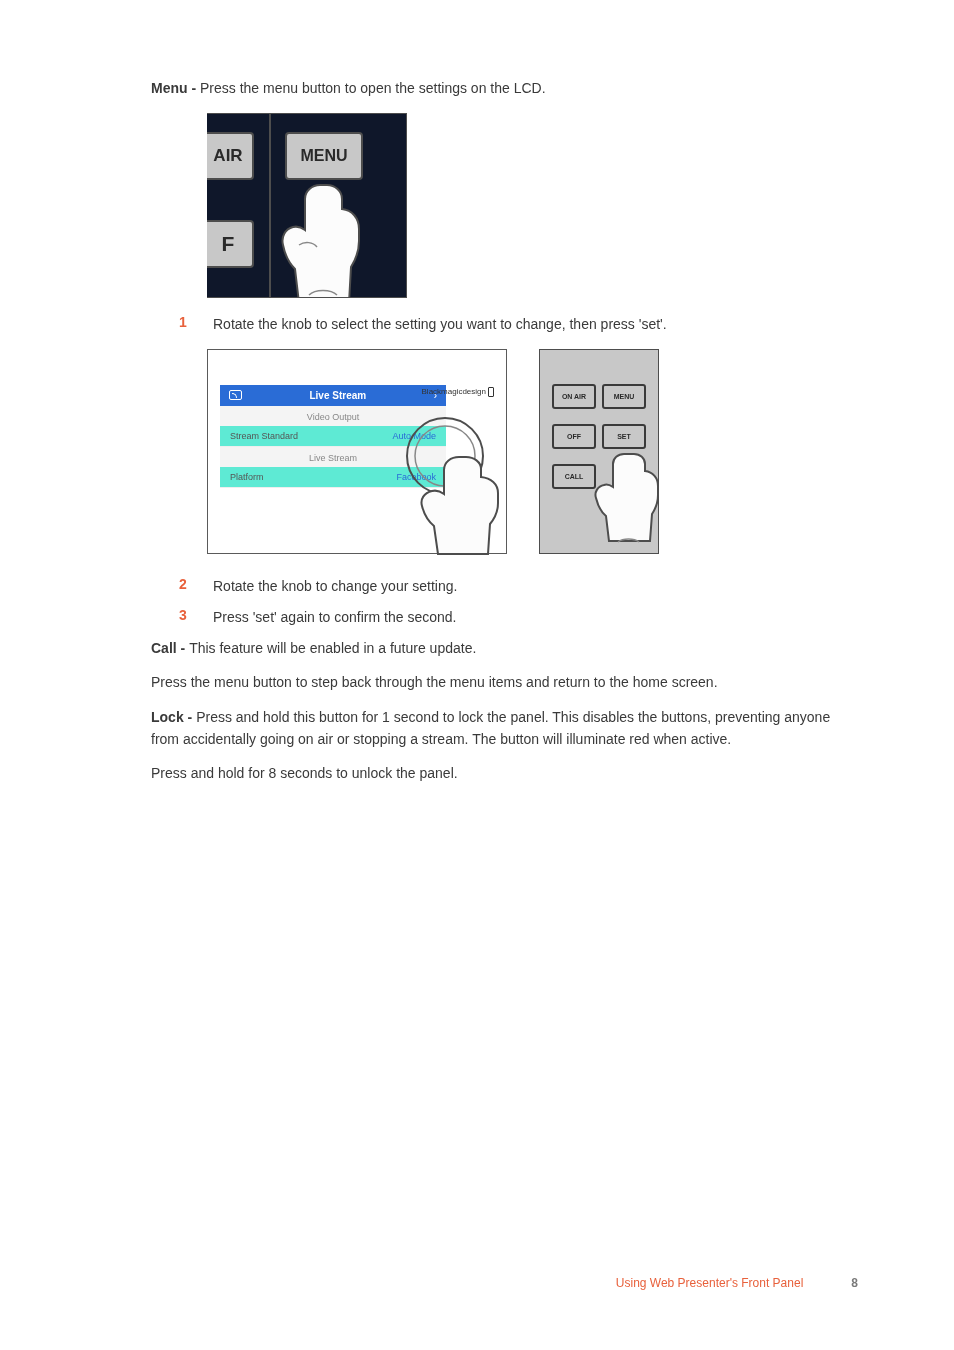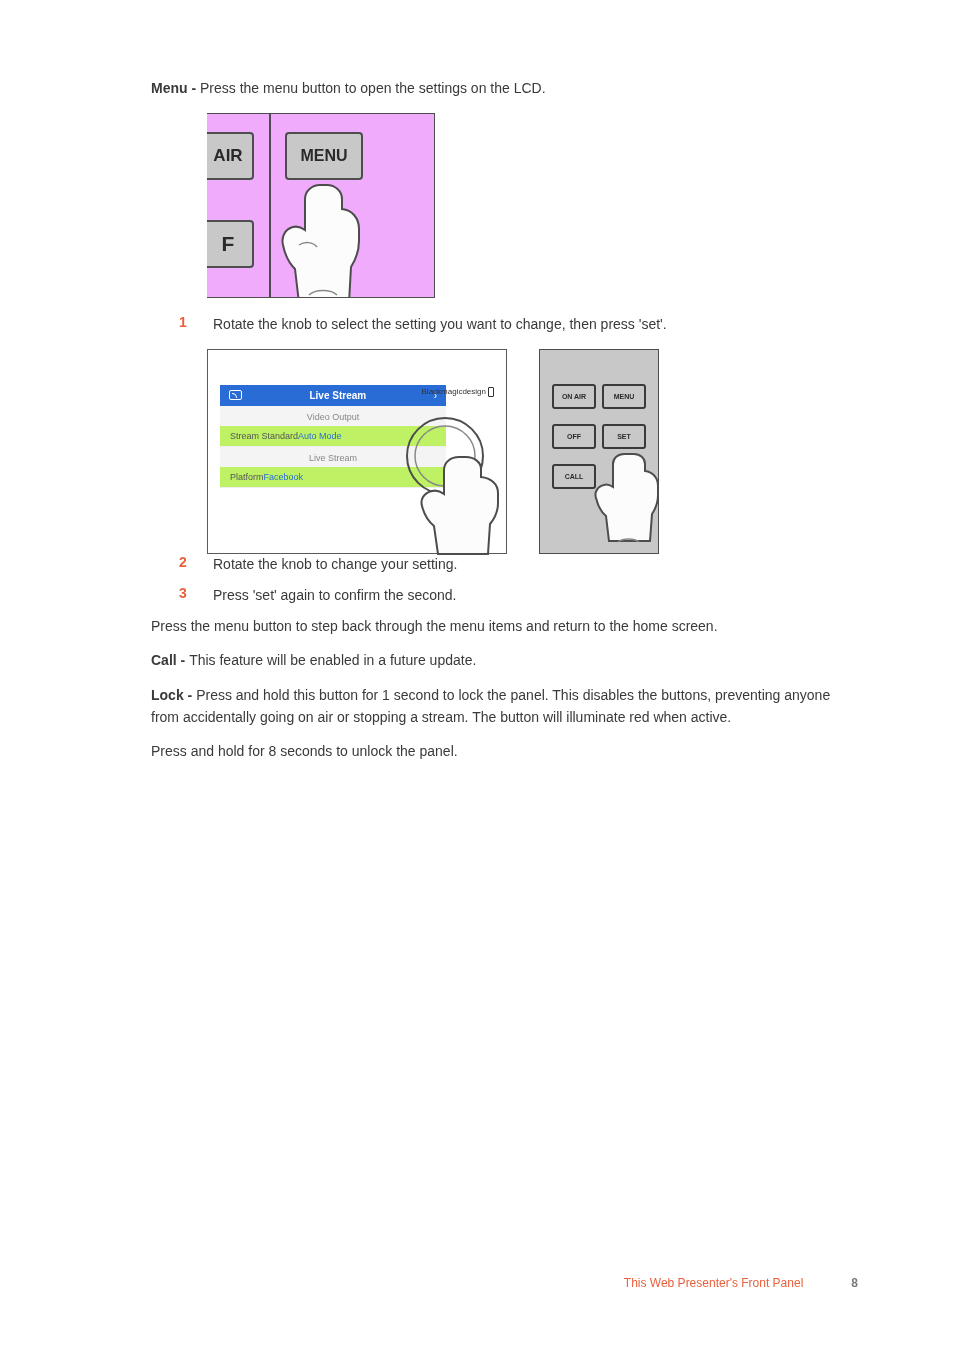--- a/index.html
+++ b/index.html
@@ -12,34 +12,34 @@
     }
     .content {padding:78px 117px 0 151px;}
     p {font-size:14px;line-height:1.55;margin-bottom:13px;font-weight:300;}
     .bold {font-weight:600;}
     .heading {font-weight:600;font-size:14px;margin-bottom:10px;margin-top:18px;}
     .step {display:flex;margin-bottom:10px;}
     .step-num {color:#e8613c;font-weight:600;width:34px;flex:0 0 34px;text-align:left;font-size:14px;}
     .step-txt {font-size:14px;line-height:1.5;font-weight:300;}
     .steps-indent {margin-left:28px;}
     
-    .fig1 {width:228px;height:185px;background:#f0abfc;margin-left:56px;margin-bottom:16px;margin-top:10px;border:1px solid #4d4d4d;border-left:none;position:relative;overflow:hidden;}
+    .fig1 {width:200px;height:185px;background:#0f172a;margin-left:56px;margin-bottom:16px;margin-top:10px;border:1px solid #4d4d4d;border-left:none;position:relative;overflow:hidden;}
     .fig1 .sep {position:absolute;left:62px;top:0;height:100%;width:2px;background:#808080;border-left:1px solid #4d4d4d;border-right:1px solid #4d4d4d;}
     .btn-panel {position:absolute;border:2px solid #4d4d4d;border-radius:4px;width:46px;height:40px;display:flex;align-items:center;justify-content:center;font-weight:700;font-size:12px;color:#2a2a2a;background:#c8c8c8;}
     .btn-panel.wide {width:78px;height:48px;font-size:16px;}
     .hand {position:absolute;}
     
-    .fig2 {display:flex;gap:32px;margin-left:56px;margin-top:14px;}
+    .fig2 {display:flex;gap:32px;margin-left:56px;margin-top:14px;margin-bottom:22px;}
     .screen-box {width:300px;height:205px;border:1px solid #5a5a5a;background:#fff;position:relative;}
     .screen-inner {position:absolute;left:12px;right:12px;top:35px;}
     .menu-head {display:flex;align-items:center;justify-content:space-between;background:#2a6cd6;color:#fff;font-size:10px;padding:5px 9px;}
     .rss {width:13px;height:10px;border:1px solid #fff;border-radius:2px;position:relative;display:inline-block;}
     .rss:before {content:"";position:absolute;left:2px;bottom:1px;width:4px;height:4px;border-top:1.5px solid #fff;border-right:1.5px solid #fff;border-top-right-radius:8px;}
     .menu-sec {font-size:9px;color:#888;text-align:center;padding:6px 0 4px;background:#f4f4f4;}
-    .menu-row {display:flex;justify-content:flex-start;font-size:9px;padding:5px 10px;background:#bef264;border-bottom:1px solid #eee;}
+    .menu-row {display:flex;justify-content:space-between;font-size:9px;padding:5px 10px;background:#5eead4;border-bottom:1px solid #eee;}
     .menu-row .lbl {color:#555;}
     .menu-row .val {color:#2a6cd6;}
     .panel-box {width:120px;height:205px;border:1px solid #4d4d4d;background:#c8c8c8;position:relative;}
     .sm-btn {position:absolute;border:2px solid #3a3a3a;border-radius:3px;width:44px;height:25px;display:flex;align-items:center;justify-content:center;font-size:7px;font-weight:700;background:#c8c8c8;color:#2a2a2a;}
     .screen-hand {position:absolute;right:-14px;bottom:-8px;}
     .footer {position:absolute;bottom:60px;right:96px;display:flex;gap:48px;font-size:12px;}
     .footer-title {color:#e8613c;font-weight:300;}
     .footer-page {color:#7a7a7a;font-weight:600;}
     svg.hand-svg {display:block;}
   </style>
@@ -138,26 +138,26 @@
     <div class="step">
       <div class="step-num">2</div>
       <div class="step-txt">Rotate the knob to change your setting.</div>
     </div>
     <div class="step">
       <div class="step-num">3</div>
       <div class="step-txt">Press 'set' again to confirm the second.</div>
     </div>
   </div>
 
+  <p><span class="bold">Call - </span><span>This feature will be enabled in a future update.</span></p>
+
   <p>Press the menu button to step back through the menu items and return to the home screen.</p>
-
-  <p><span class="bold">Call - </span><span>This feature will be enabled in a future update.</span></p>
 
   <p><span class="bold">Lock - </span><span>Press and hold this button for 1 second to lock the panel. This disables the buttons, preventing anyone from accidentally going on air or stopping a stream. The button will illuminate red when active.</span></p>
 
   <p>Press and hold for 8 seconds to unlock the panel.</p>
 
 </div>
 
 <div class="footer">
-  <span class="footer-title">This Web Presenter's Front Panel</span>
+  <span class="footer-title">Using Web Presenter's Front Panel</span>
   <span class="footer-page">8</span>
 </div>
 
 </body></html>

